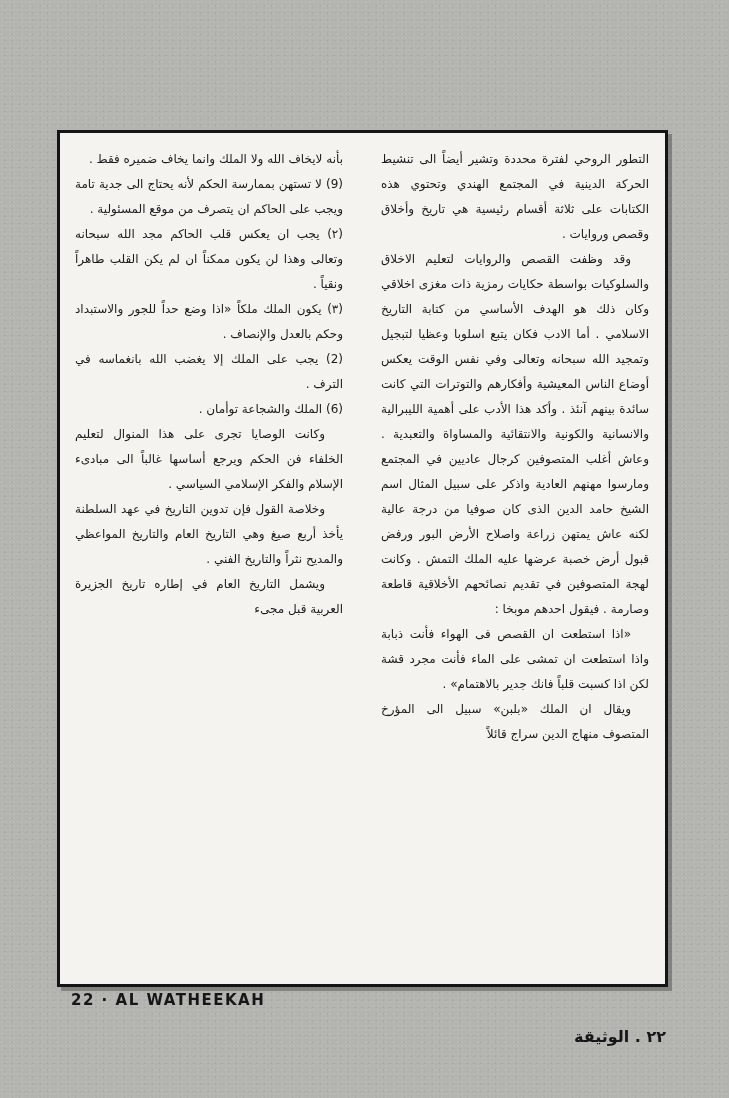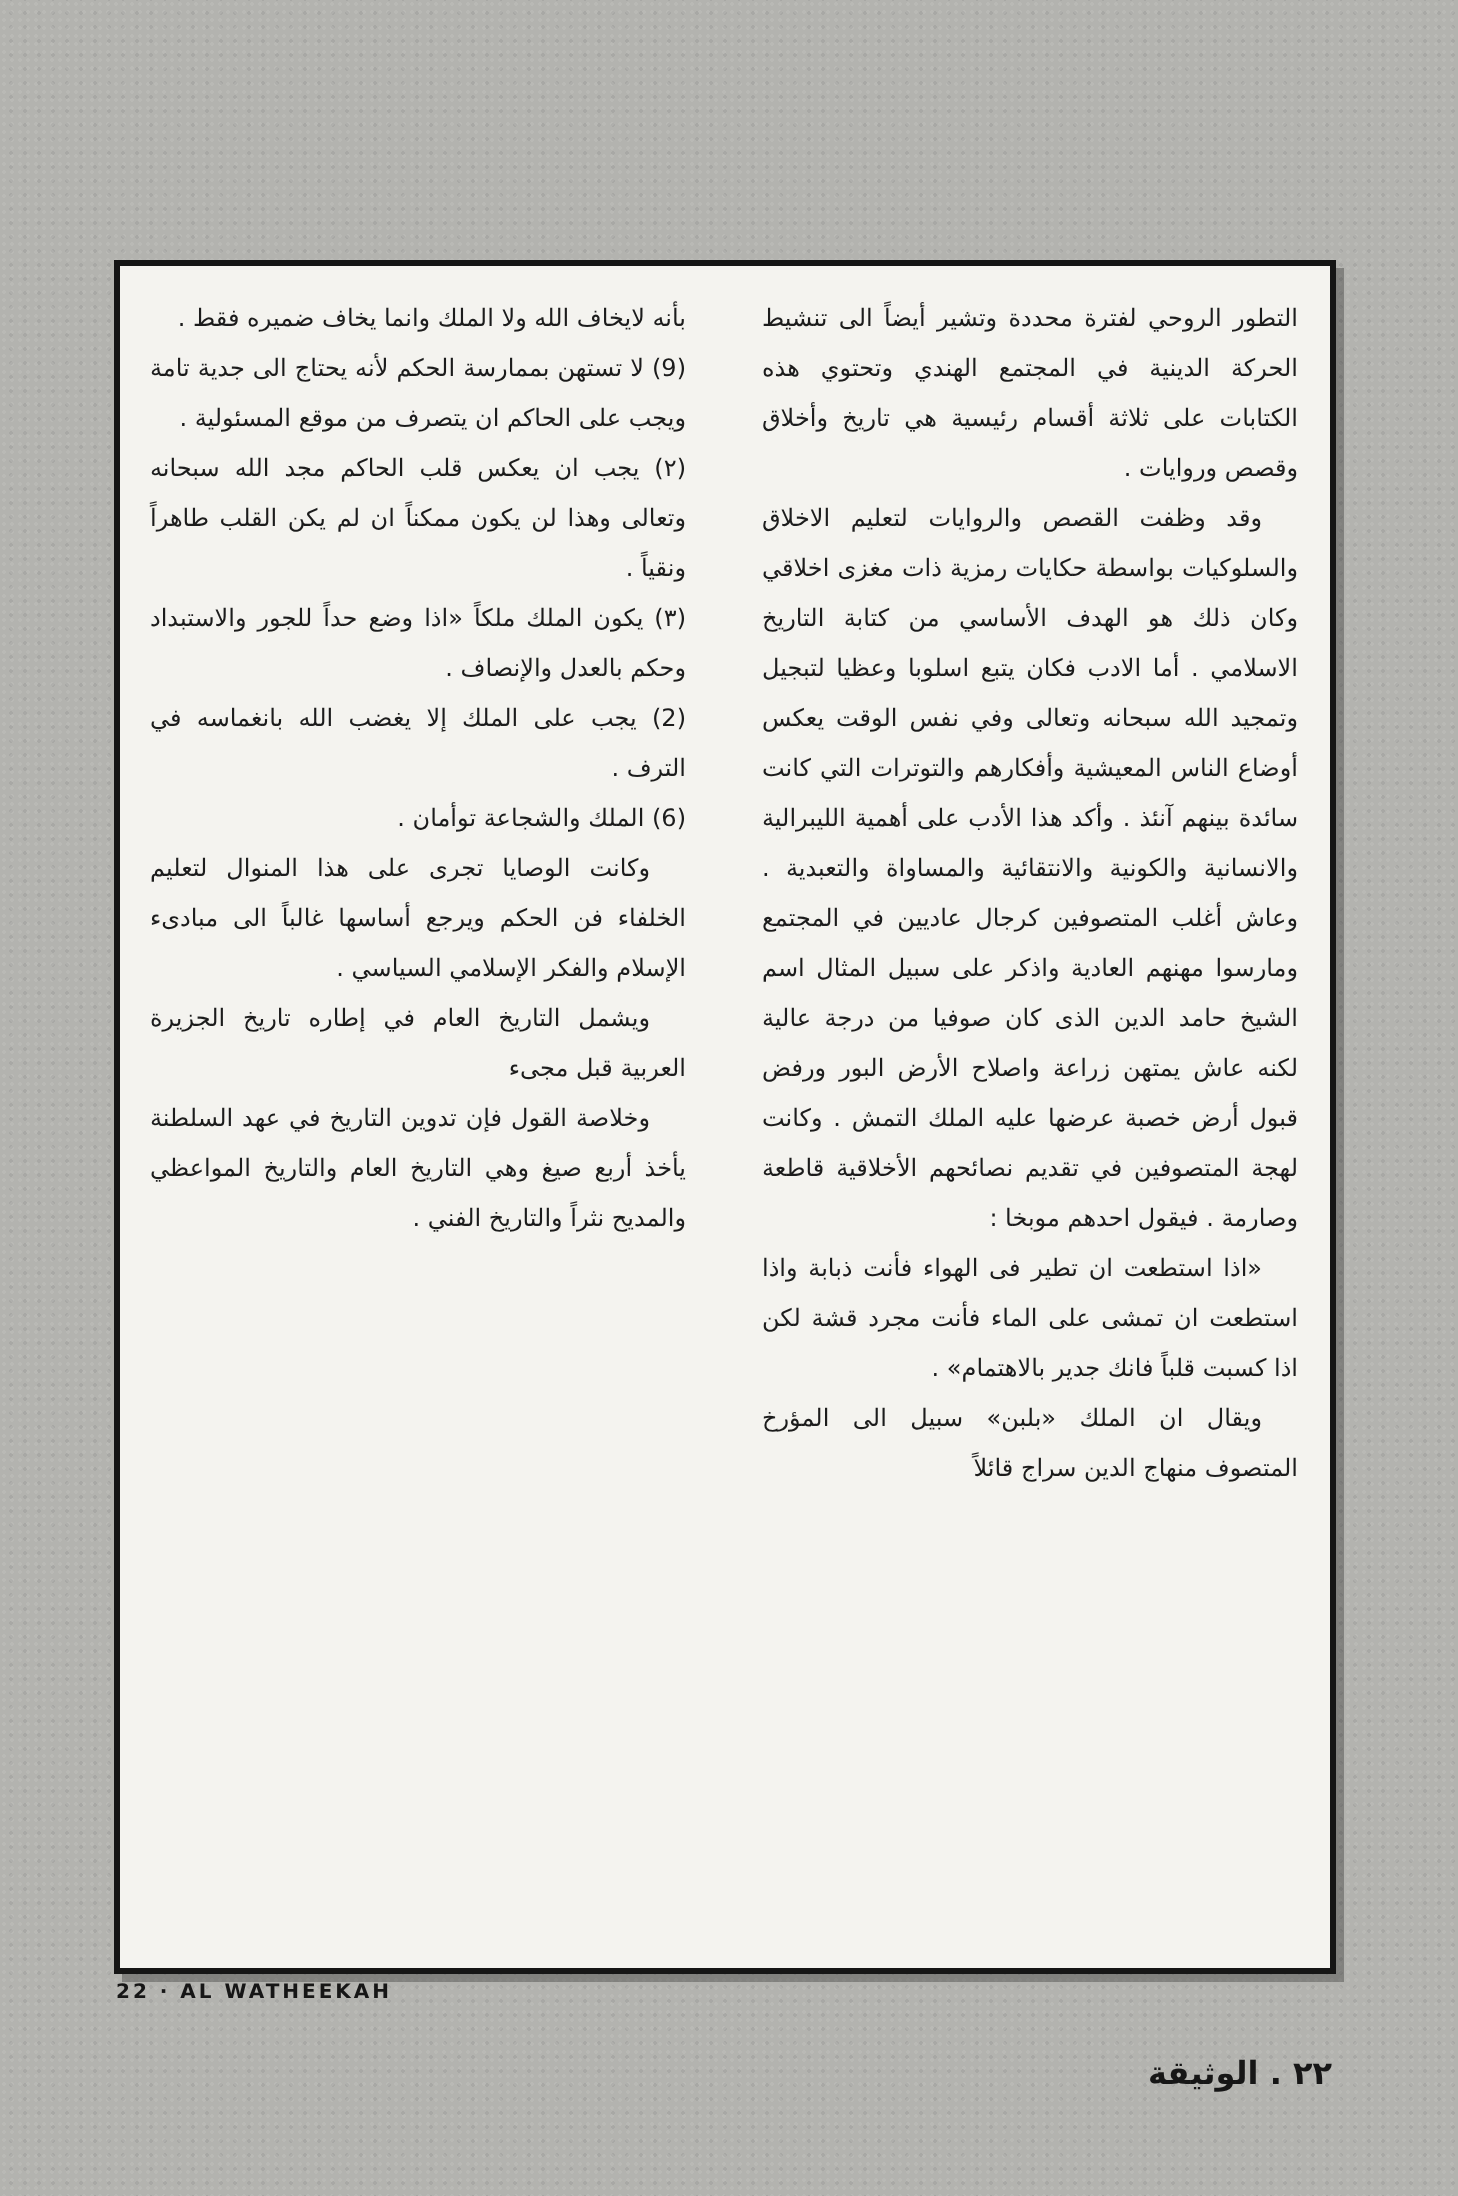--- a/index.html
+++ b/index.html
@@ -44,23 +44,23 @@
     line-height: 25px;
   }
   .text-column p {
     margin: 0;
   }
   .text-column p.indent {
     text-indent: 18px;
   }
   .footer-left {
     position: absolute;
-    left: 58px;
+    left: 71px;
     top: 991px;
-    font-size: 10px;
+    font-size: 15px;
     font-weight: bold;
     letter-spacing: 1.5px;
     color: #161616;
   }
   .footer-right {
     position: absolute;
     right: 63px;
     top: 1027px;
     direction: ltr;
     font-size: 16px;
@@ -70,33 +70,33 @@
 </style>
 </head>
 <body>
 
 <div class="page-frame">
   <div class="columns">
 
     <div class="text-column">
       <p>التطور الروحي لفترة محددة وتشير أيضاً الى تنشيط الحركة الدينية في المجتمع الهندي وتحتوي هذه الكتابات على ثلاثة أقسام رئيسية هي تاريخ وأخلاق وقصص وروايات .</p>
       <p class="indent">وقد وظفت القصص والروايات لتعليم الاخلاق والسلوكيات بواسطة حكايات رمزية ذات مغزى اخلاقي وكان ذلك هو الهدف الأساسي من كتابة التاريخ الاسلامي . أما الادب فكان يتبع اسلوبا وعظيا لتبجيل وتمجيد الله سبحانه وتعالى وفي نفس الوقت يعكس أوضاع الناس المعيشية وأفكارهم والتوترات التي كانت سائدة بينهم آنئذ . وأكد هذا الأدب على أهمية الليبرالية والانسانية والكونية والانتقائية والمساواة والتعبدية . وعاش أغلب المتصوفين كرجال عاديين في المجتمع ومارسوا مهنهم العادية واذكر على سبيل المثال اسم الشيخ حامد الدين الذى كان صوفيا من درجة عالية لكنه عاش يمتهن زراعة واصلاح الأرض البور ورفض قبول أرض خصبة عرضها عليه الملك التمش . وكانت لهجة المتصوفين في تقديم نصائحهم الأخلاقية قاطعة وصارمة . فيقول احدهم موبخا :</p>
-      <p class="indent">«اذا استطعت ان تطير فى الهواء فأنت ذبابة واذا استطعت ان تمشى على الماء فأنت مجرد قشة لكن اذا كسبت قلباً فانك جدير بالاهتمام» .</p>
+      <p class="indent">«اذا استطعت ان القصص فى الهواء فأنت ذبابة واذا استطعت ان تمشى على الماء فأنت مجرد قشة لكن اذا كسبت قلباً فانك جدير بالاهتمام» .</p>
       <p class="indent">ويقال ان الملك «بلبن» سبيل الى المؤرخ المتصوف منهاج الدين سراج قائلاً</p>
     </div>
 
     <div class="text-column">
       <p>بأنه لايخاف الله ولا الملك وانما يخاف ضميره فقط .</p>
       <p>(9) لا تستهن بممارسة الحكم لأنه يحتاج الى جدية تامة ويجب على الحاكم ان يتصرف من موقع المسئولية .</p>
       <p>(٢) يجب ان يعكس قلب الحاكم مجد الله سبحانه وتعالى وهذا لن يكون ممكناً ان لم يكن القلب طاهراً ونقياً .</p>
       <p>(٣) يكون الملك ملكاً «اذا وضع حداً للجور والاستبداد وحكم بالعدل والإنصاف .</p>
       <p>(2) يجب على الملك إلا يغضب الله بانغماسه في الترف .</p>
       <p>(6) الملك والشجاعة توأمان .</p>
       <p class="indent">وكانت الوصايا تجرى على هذا المنوال لتعليم الخلفاء فن الحكم ويرجع أساسها غالباً الى مبادىء الإسلام والفكر الإسلامي السياسي .</p>
+      <p class="indent">وخلاصة القول فإن تدوين التاريخ في عهد السلطنة يأخذ أربع صيغ وهي التاريخ العام والتاريخ المواعظي والمديح نثراً والتاريخ الفني .</p>
       <p class="indent">ويشمل التاريخ العام في إطاره تاريخ الجزيرة العربية قبل مجىء</p>
-      <p class="indent">وخلاصة القول فإن تدوين التاريخ في عهد السلطنة يأخذ أربع صيغ وهي التاريخ العام والتاريخ المواعظي والمديح نثراً والتاريخ الفني .</p>
     </div>
 
   </div>
 </div>
 
 <div class="footer-left">22 · AL WATHEEKAH</div>
 <div class="footer-right">٢٢ . الوثيقة</div>
 
 </body></html>

